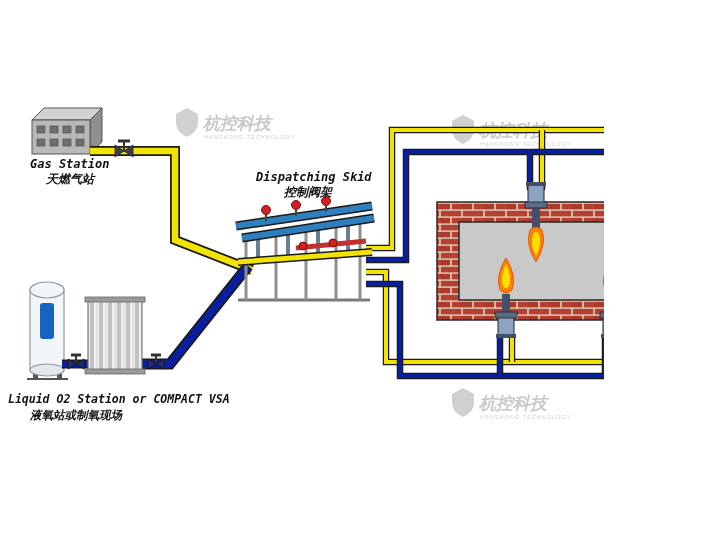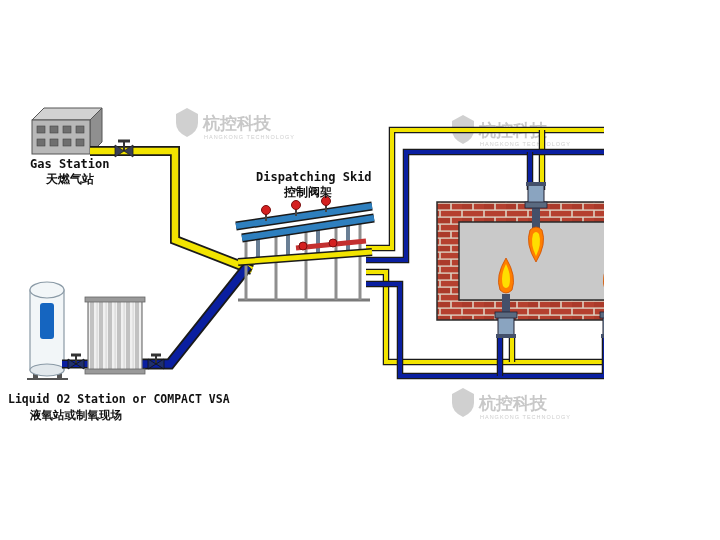--- a/index.html
+++ b/index.html
@@ -1,18 +1,18 @@
 <!DOCTYPE html>
 <html><head>
 <meta charset="utf-8">
 <style>
   html,body { margin:0; padding:0; background:#ffffff; }
   .stage {
     position:relative; width:604px; height:540px; background:#a21caf;
-    overflow:hidden; font-family:"DejaVu Sans Mono", monospace;
+    overflow:hidden; font-family:"DejaVu Sans Mono", monospace;font-style:italic;
   }
   svg { display:block; }
   .po  { fill:none; stroke:#1a1a1a; stroke-linejoin:miter; }
   .py  { fill:none; stroke:#f2e400; stroke-linejoin:miter; }
   .pb  { fill:none; stroke:#0a1fa0; stroke-linejoin:miter; }
   .psb { fill:none; stroke:#2e7fbe; stroke-linejoin:miter; }
   .lbl    { font-family:"DejaVu Sans Mono", monospace; font-weight:bold; fill:#111; font-size:12px; }
   .lbl-sm { font-family:"DejaVu Sans Mono", monospace; font-weight:bold; fill:#111; font-size:11.5px; }
   .wm-main { font-family:"Liberation Sans", sans-serif; font-weight:bold; fill:#c8c8c8; font-size:17px; }
   .wm-sub  { font-family:"Liberation Sans", sans-serif; fill:#cfcfcf; font-size:5.5px; letter-spacing:1px; }

